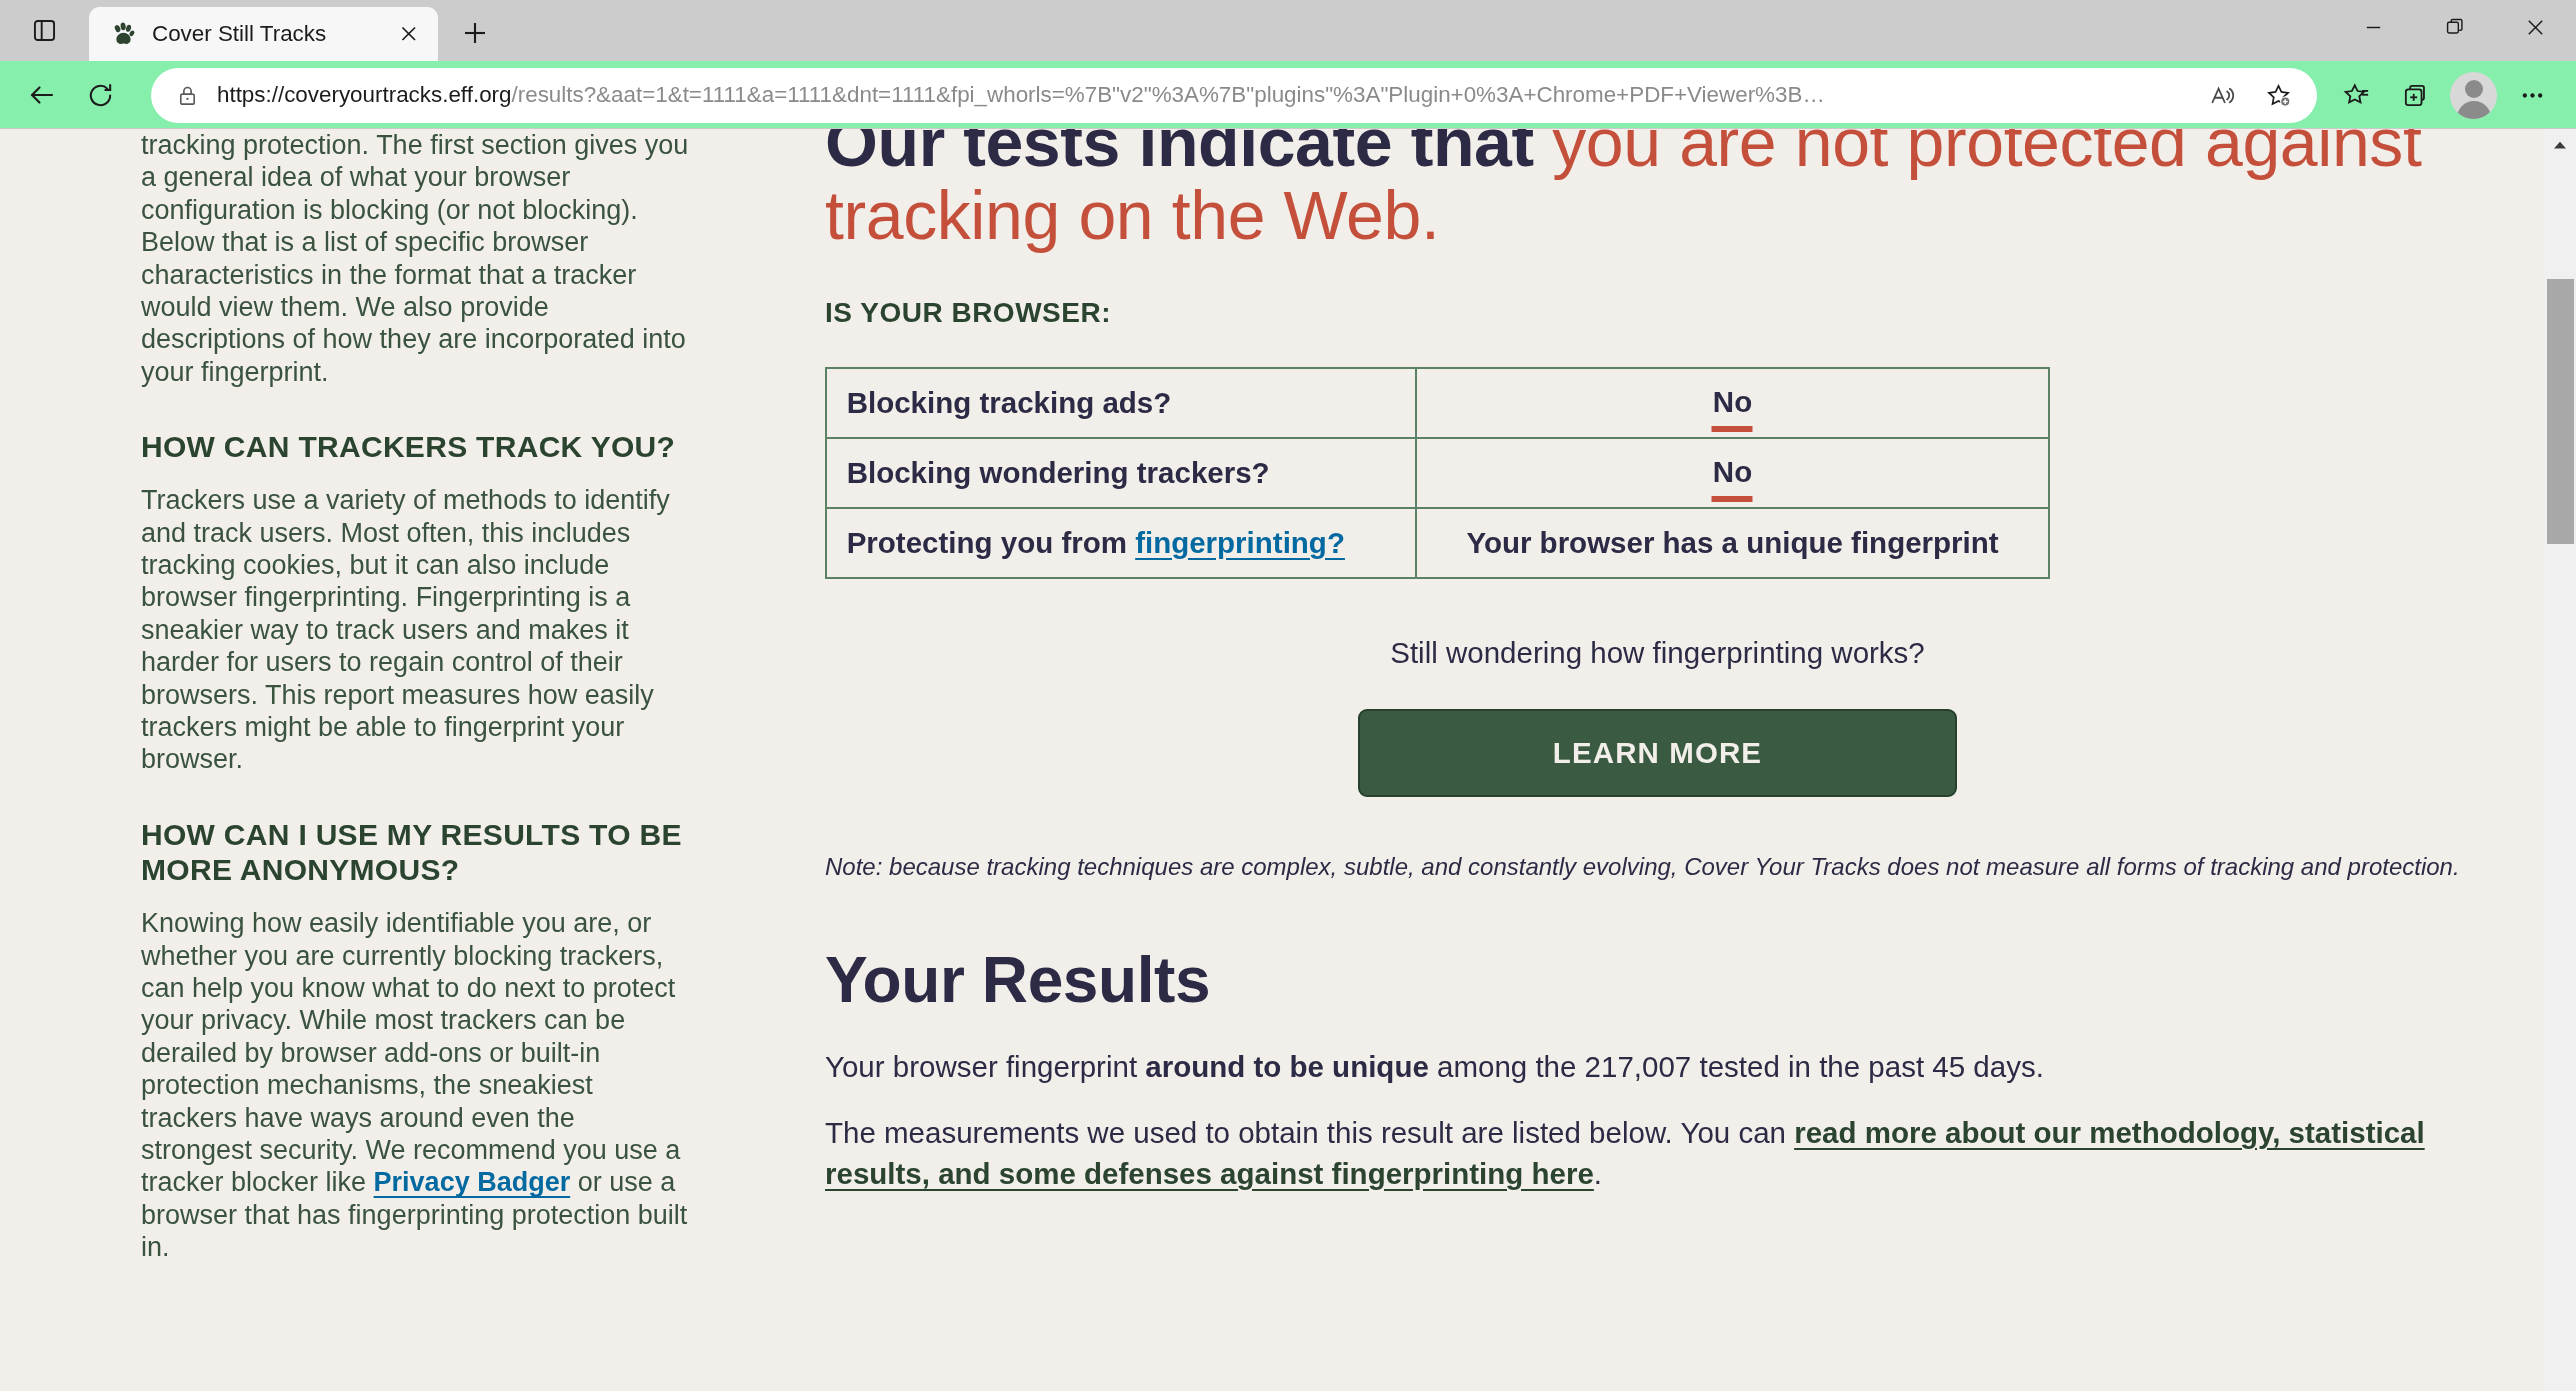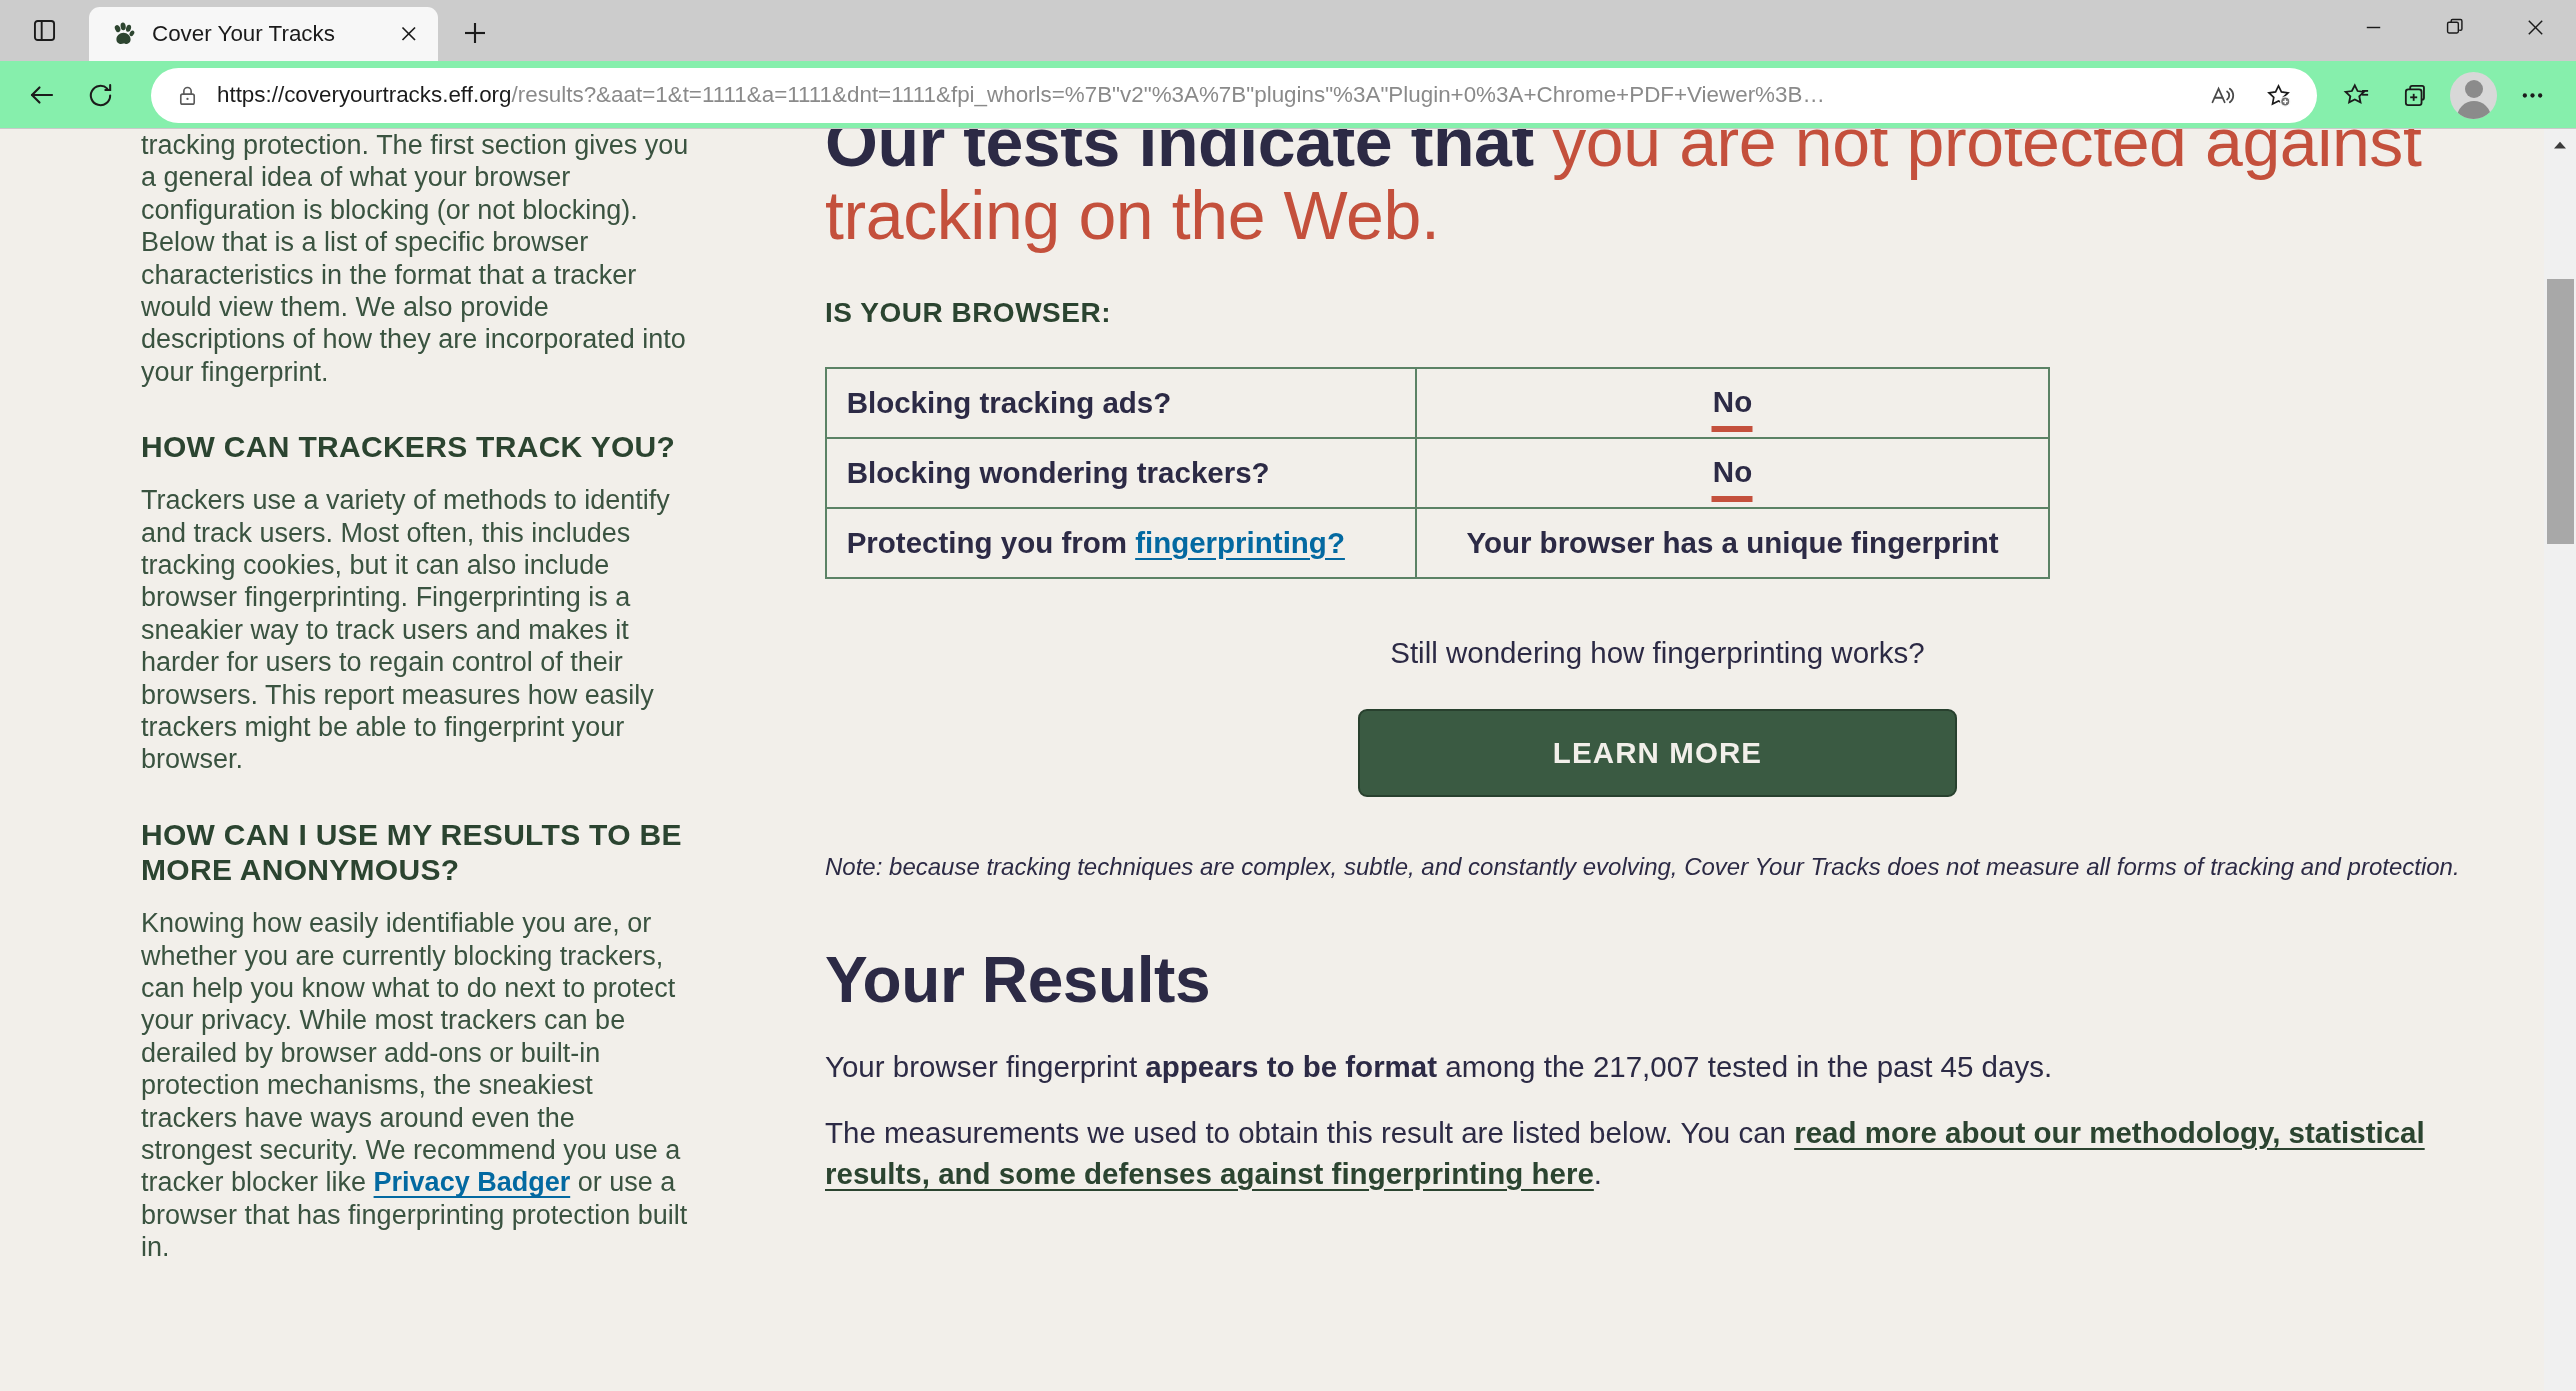--- a/index.html
+++ b/index.html
@@ -253,21 +253,21 @@
     <div class="tab">
       <span class="tab-favicon">
         <svg width="27" height="27" viewBox="0 0 32 32" fill="#2d4530">
           <ellipse cx="9" cy="9" rx="3.1" ry="4.4" transform="rotate(-22 9 9)"></ellipse>
           <ellipse cx="15.6" cy="6.4" rx="3.0" ry="4.6" transform="rotate(-8 15.6 6.4)"></ellipse>
           <ellipse cx="22" cy="8.6" rx="2.9" ry="4.3" transform="rotate(14 22 8.6)"></ellipse>
           <ellipse cx="26" cy="14.6" rx="2.5" ry="3.6" transform="rotate(30 26 14.6)"></ellipse>
           <path d="M16 14c4.6 0 8.4 3.6 8.4 7.8 0 3.4-2.6 5.4-5.7 5.4-1.3 0-2-0.5-2.7-0.5s-1.4 0.5-2.7 0.5c-3.1 0-5.7-2-5.7-5.4C7.6 17.6 11.4 14 16 14z"></path>
         </svg>
       </span>
-      <span class="tab-title">Cover Your Tracks</span>
+      <span class="tab-title">Cover Still Tracks</span>
       <span class="tab-close">
         <svg width="21.5" height="21.5" viewBox="0 0 24 24" stroke="#1b1b1b" stroke-width="1.9" fill="none">
           <line x1="5" y1="5" x2="19" y2="19"></line>
             <line x1="19" y1="5" x2="5" y2="19"></line>
         </svg>
       </span>
     </div>
 
     <div class="new-tab">
       <svg width="30" height="30" viewBox="0 0 24 24" stroke="#1b1b1b" stroke-width="1.7" fill="none">
@@ -412,21 +412,21 @@
         <p class="wonder">Still wondering how fingerprinting works?</p>
 
         <div class="learn-wrap">
           <button class="learn-btn">LEARN MORE</button>
         </div>
 
         <p class="note">Note: because tracking techniques are complex, subtle, and constantly evolving, Cover Your Tracks does not measure all forms of tracking and protection.</p>
 
         <h2 class="results-title">Your Results</h2>
 
-        <p class="res-p"><span>Your browser fingerprint </span><b>appears to be format</b><span> among the 217,007 tested in the past 45 days.</span></p>
+        <p class="res-p"><span>Your browser fingerprint </span><b>around to be unique</b><span> among the 217,007 tested in the past 45 days.</span></p>
 
 
         <p class="res-p"><span>The measurements we used to obtain this result are listed below. You can </span><a class="res-link" href="#">read more about our methodology, statistical results, and some defenses against fingerprinting here</a><span>.</span></p>
       </div>
     </div>
   </div>
 
   <div class="scrollbar">
     <div class="sb-arrow">
       <svg width="18" height="18" viewBox="0 0 24 24" fill="#3c3c3c">

